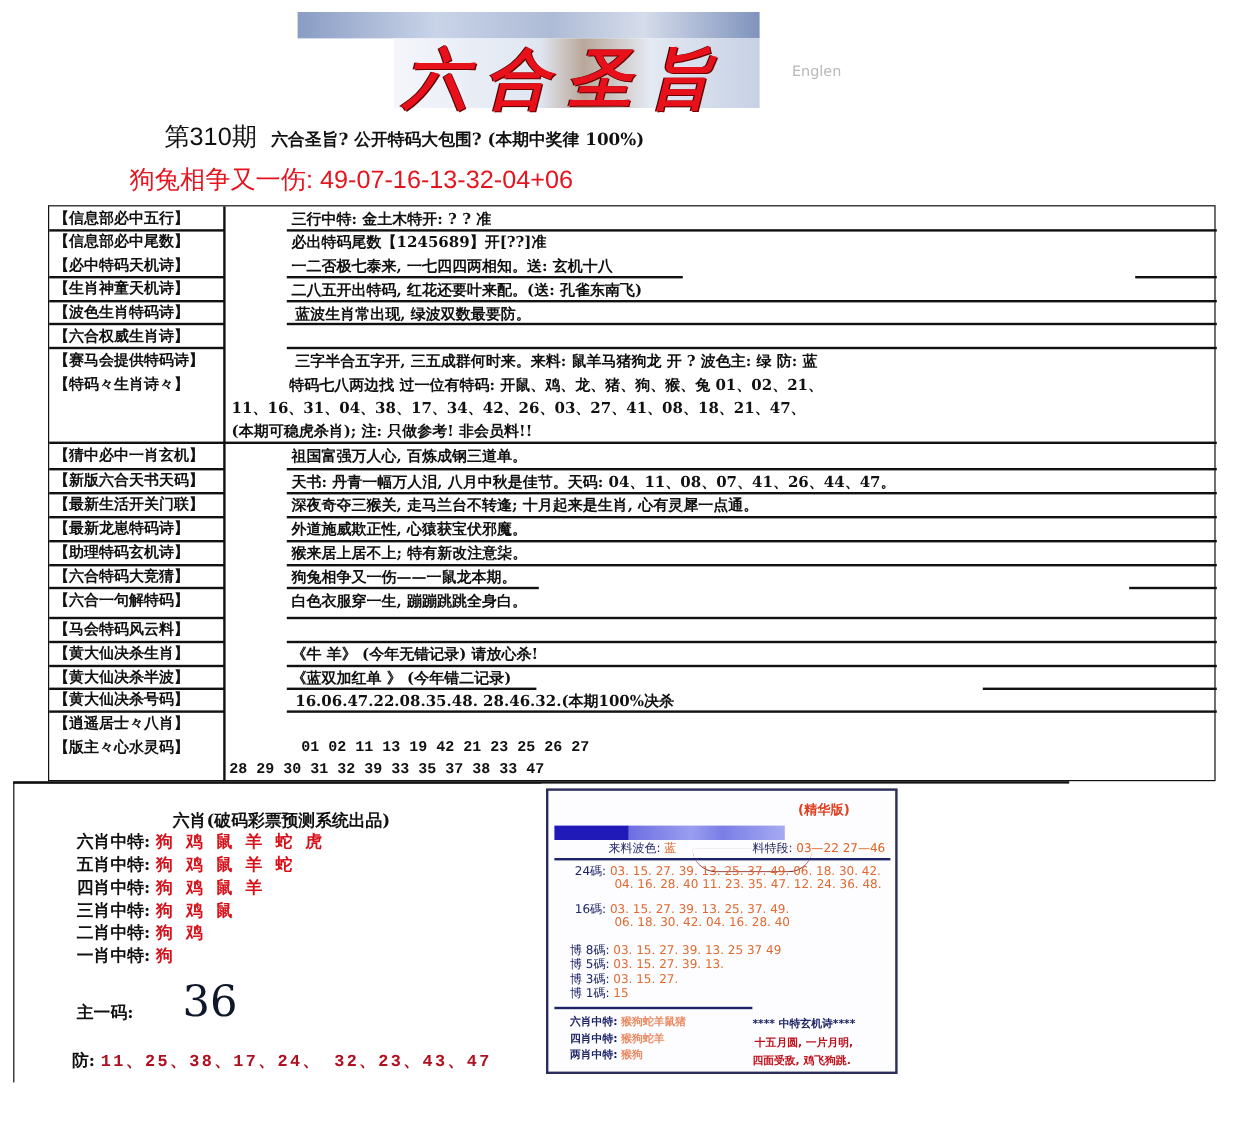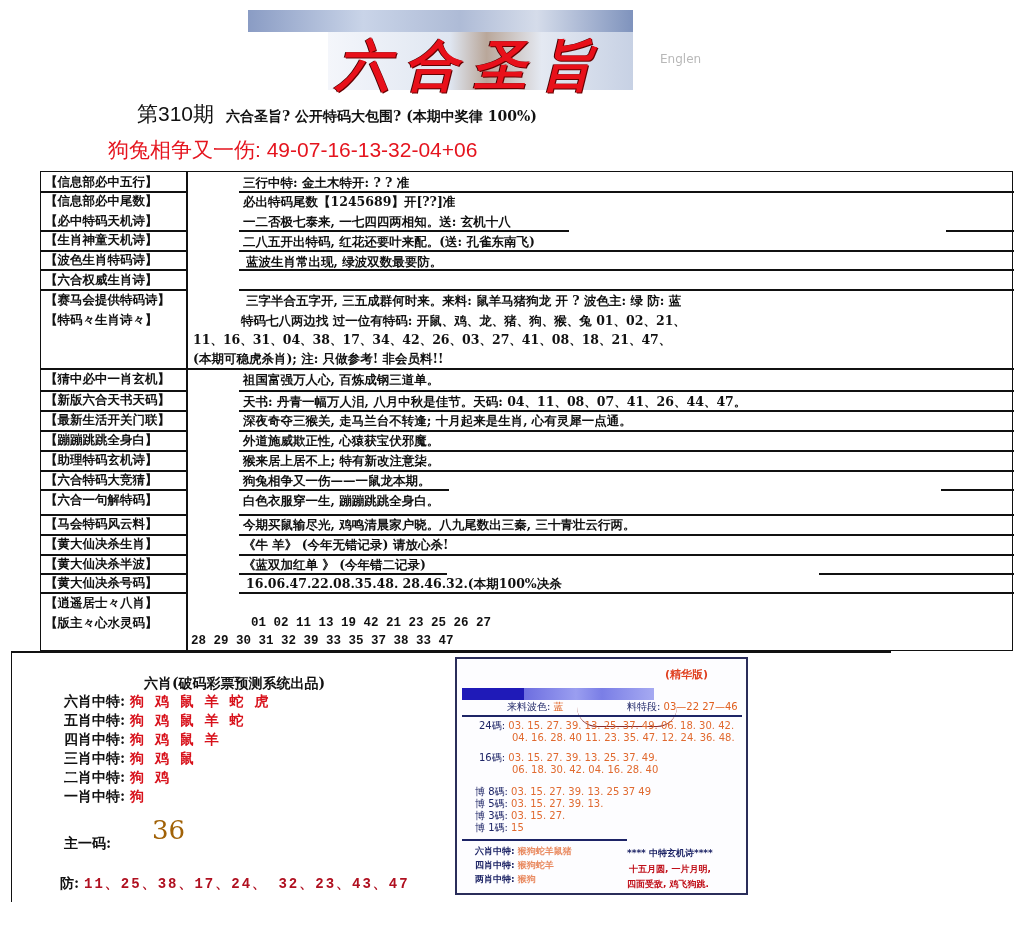--- a/index.html
+++ b/index.html
@@ -40,21 +40,21 @@
   .mono { font-family: "Liberation Mono", monospace; }
 
   
   .left-box { position: absolute; left: 11px; top: 652px; width: 440px; height: 250px;
     border-left: 1.5px solid #111; border-top: 1.5px solid #111; }
   .six-title { position: absolute; left: 132px; top: 22px; font-size: 14px; font-weight: bold; color: #111; }
   .sx-row { position: absolute; left: 52px; font-size: 14px; font-weight: bold; color: #111; white-space: nowrap; }
   .sx-row .animals { color: #d8101a; word-spacing: 6px; }
   .main-code-label { position: absolute; left: 52px; top: 182px; font-size: 14px; font-weight: bold; }
   .main-code { position: absolute; left: 140px; top: 162px; font-family: "DejaVu Serif", serif;
-    font-size: 26px; color: #a16207; }
+    font-size: 36px; color: #0f172a; }
   .fang { position: absolute; left: 48px; top: 222px; font-size: 14px; font-weight: bold; white-space: nowrap; }
   .fang .nums { color: #b01020; letter-spacing: 2px; font-family: "Liberation Mono", monospace; }
 
   
   .forum { position: absolute; left: 455px; top: 657px; width: 293px; height: 238px;
     border: 2px solid #2a2d5a; background: #fdfdff; font-family: "DejaVu Sans", sans-serif; }
   .forum-title { position: absolute; left: 60px; top: 2px; font-size: 19px; font-weight: bold; color: #1d2466; }
   .forum-sub { position: absolute; left: 208px; top: 8px; font-size: 11px; font-weight: bold; color: #e04020; }
   .forum-bar1 { position: absolute; left: 5px; top: 29px; width: 62px; height: 12px; background: #1f1ab8; }
   .forum-bar2 { position: absolute; left: 67px; top: 29px; width: 130px; height: 12px;
@@ -142,21 +142,21 @@
   <div class="label" style="top:220px">【新版六合天书天码】</div>
   <div class="val" style="left:202px;top:222px">天书: 丹青一幅万人泪, 八月中秋是佳节。天码: 04、11、08、07、41、26、44、47。</div>
   <div class="lline" style="top:238px"></div>
   <div class="rline" style="left:198px;top:238px;width:775px"></div>
 
   <div class="label" style="top:240px">【最新生活开关门联】</div>
   <div class="val" style="left:202px;top:241px">深夜奇夺三猴关, 走马兰台不转逢; 十月起来是生肖, 心有灵犀一点通。</div>
   <div class="lline" style="top:258px"></div>
   <div class="rline" style="left:198px;top:258px;width:775px"></div>
 
-  <div class="label" style="top:260px">【蹦蹦跳跳全身白】</div>
+  <div class="label" style="top:260px">【最新龙崽特码诗】</div>
   <div class="val" style="left:202px;top:261px">外道施威欺正性, 心猿获宝伏邪魔。</div>
   <div class="lline" style="top:278px"></div>
   <div class="rline" style="left:198px;top:278px;width:775px"></div>
 
   <div class="label" style="top:280px">【助理特码玄机诗】</div>
   <div class="val" style="left:202px;top:281px">猴来居上居不上; 特有新改注意柒。</div>
   <div class="lline" style="top:298px"></div>
   <div class="rline" style="left:198px;top:298px;width:775px"></div>
 
   <div class="label" style="top:300px">【六合特码大竞猜】</div>
@@ -164,21 +164,20 @@
   <div class="lline" style="top:317px"></div>
   <div class="rline" style="left:198px;top:317px;width:210px"></div>
   <div class="rline" style="left:900px;top:317px;width:73px"></div>
 
   <div class="label" style="top:320px">【六合一句解特码】</div>
   <div class="val" style="left:202px;top:321px">白色衣服穿一生, 蹦蹦跳跳全身白。</div>
   <div class="lline" style="top:342px"></div>
   <div class="rline" style="left:198px;top:342px;width:775px"></div>
 
   <div class="label" style="top:344px">【马会特码风云料】</div>
-  <div class="val" style="left:202px;top:345px">今期买鼠输尽光, 鸡鸣清晨家户晓。八九尾数出三秦, 三十青壮云行两。</div>
   <div class="lline" style="top:362px"></div>
   <div class="rline" style="left:198px;top:362px;width:775px"></div>
 
   <div class="label" style="top:364px">【黄大仙决杀生肖】</div>
   <div class="val" style="left:202px;top:365px">《牛 羊》    (今年无错记录) 请放心杀!</div>
   <div class="lline" style="top:382px"></div>
   <div class="rline" style="left:198px;top:382px;width:775px"></div>
 
   <div class="label" style="top:384px">【黄大仙决杀半波】</div>
   <div class="val" style="left:202px;top:385px">《蓝双加红单 》      (今年错二记录)</div>

